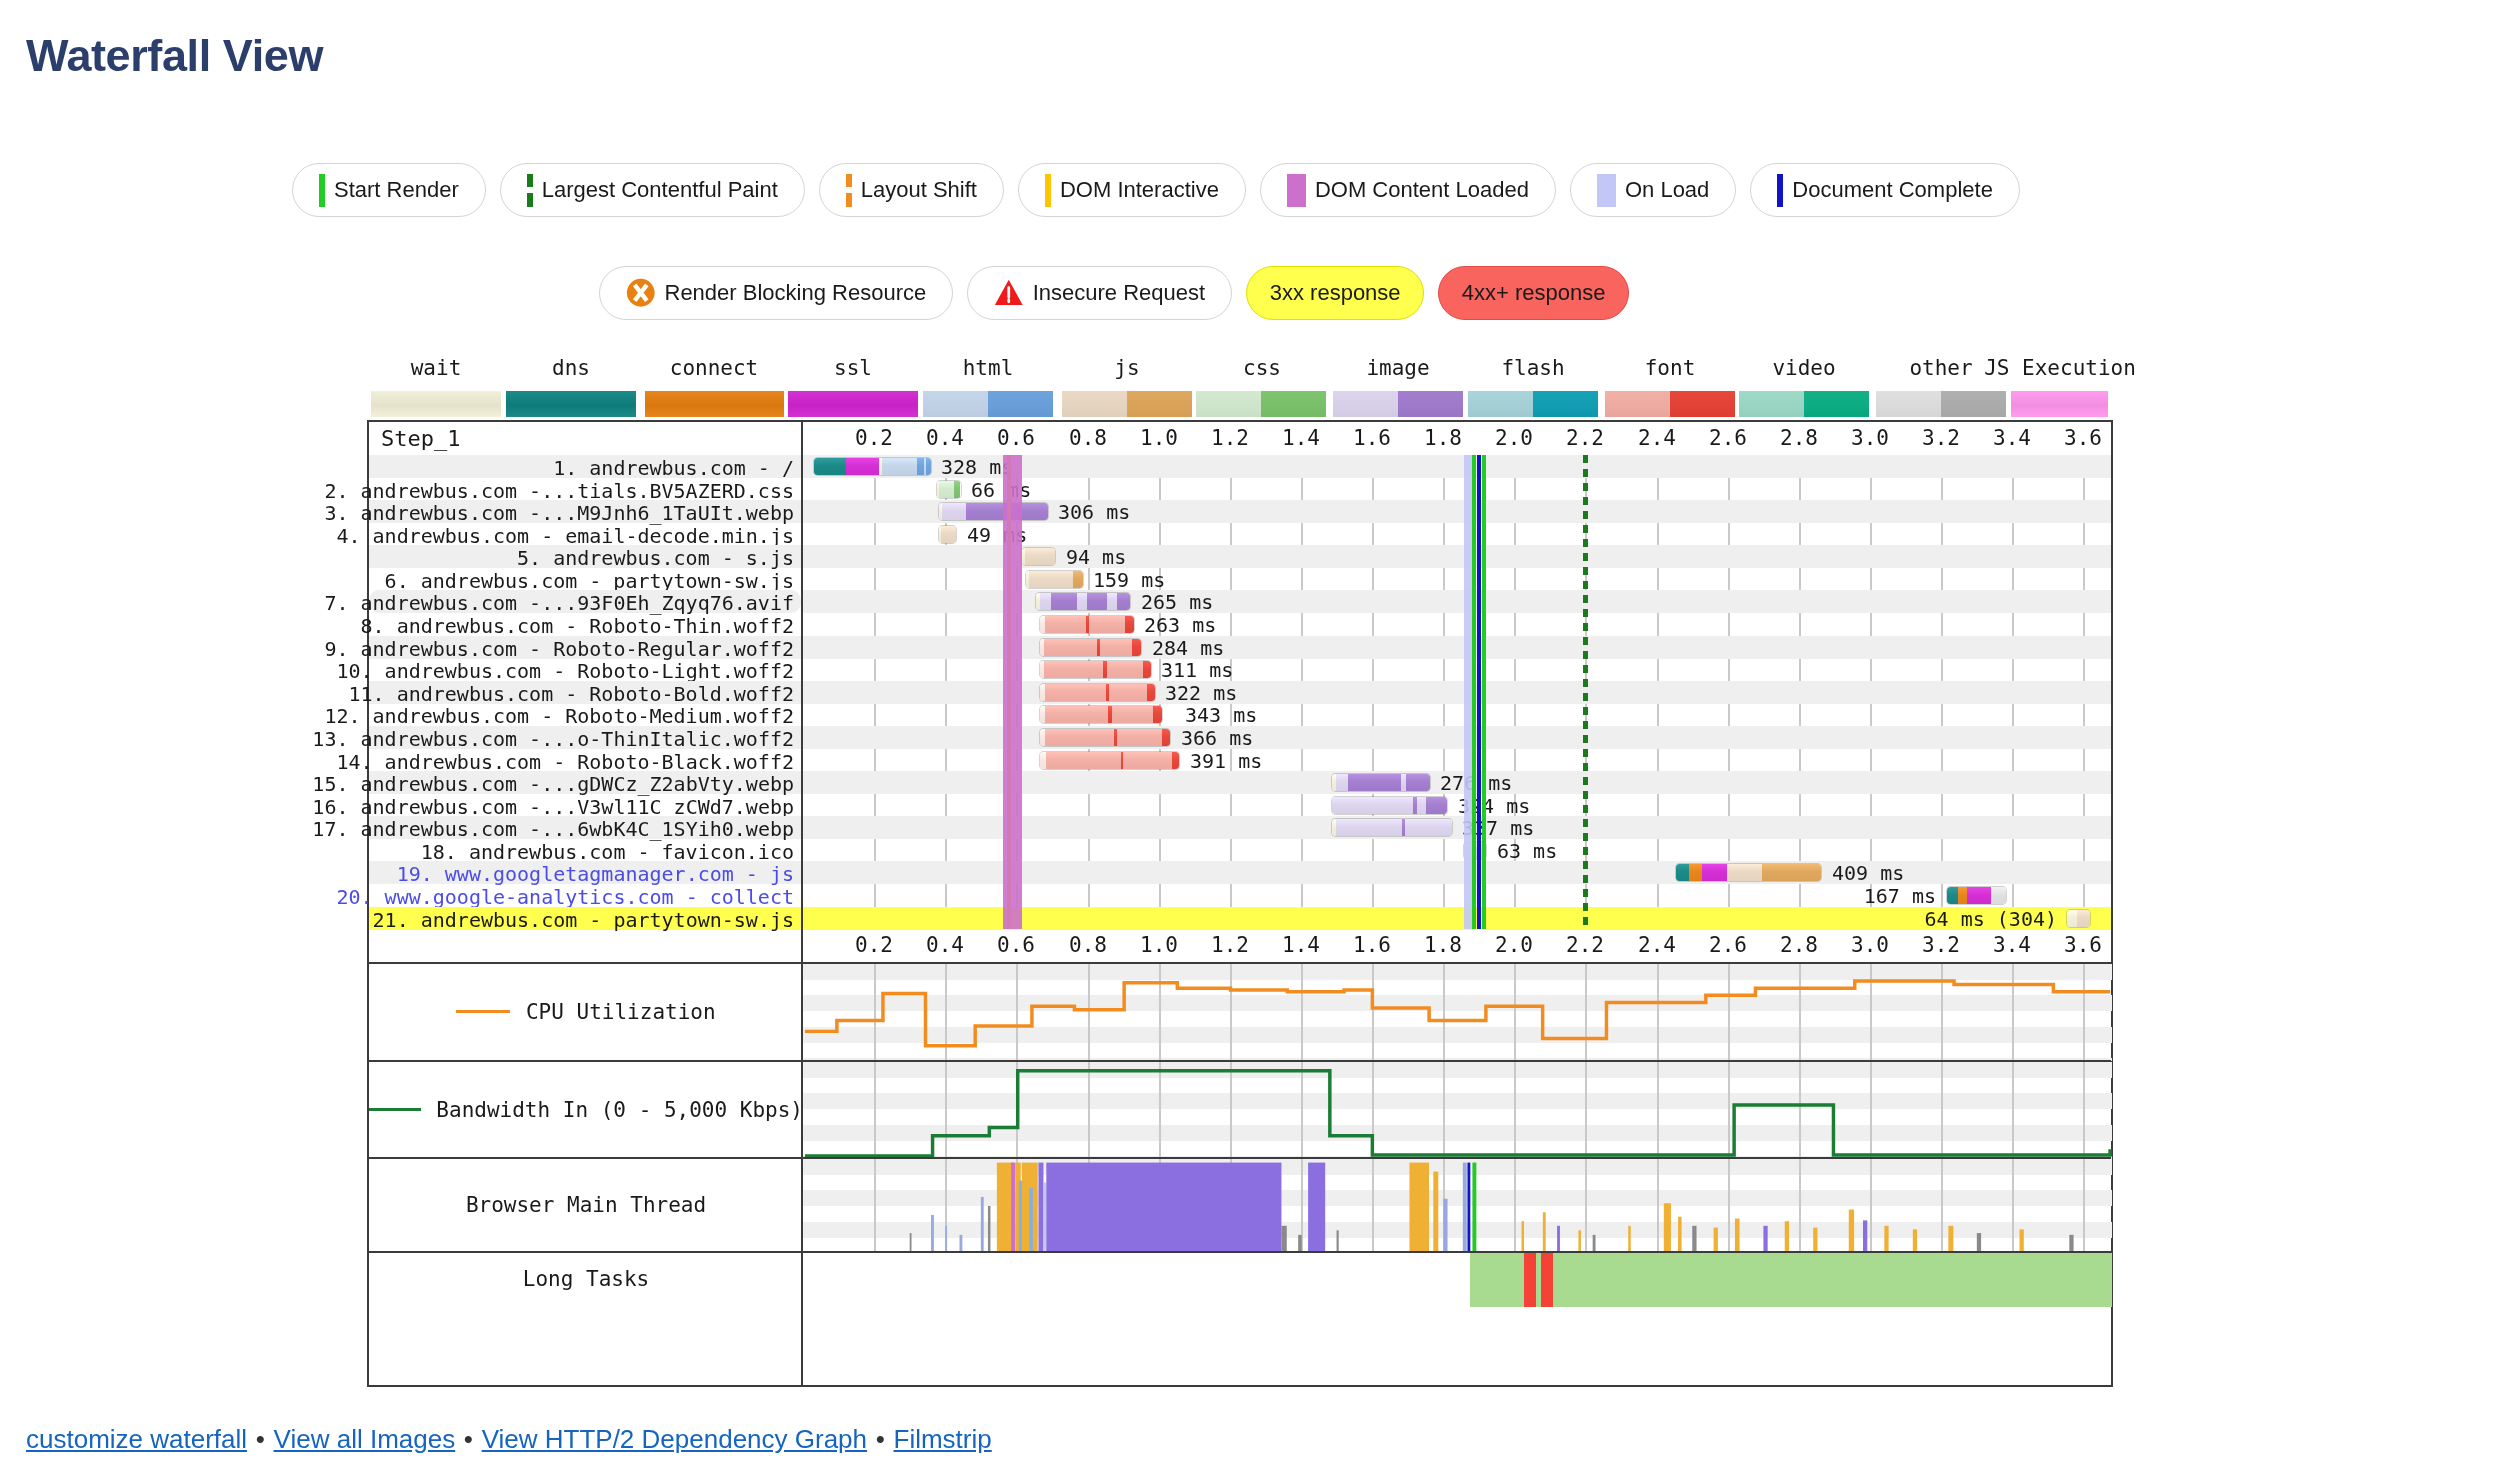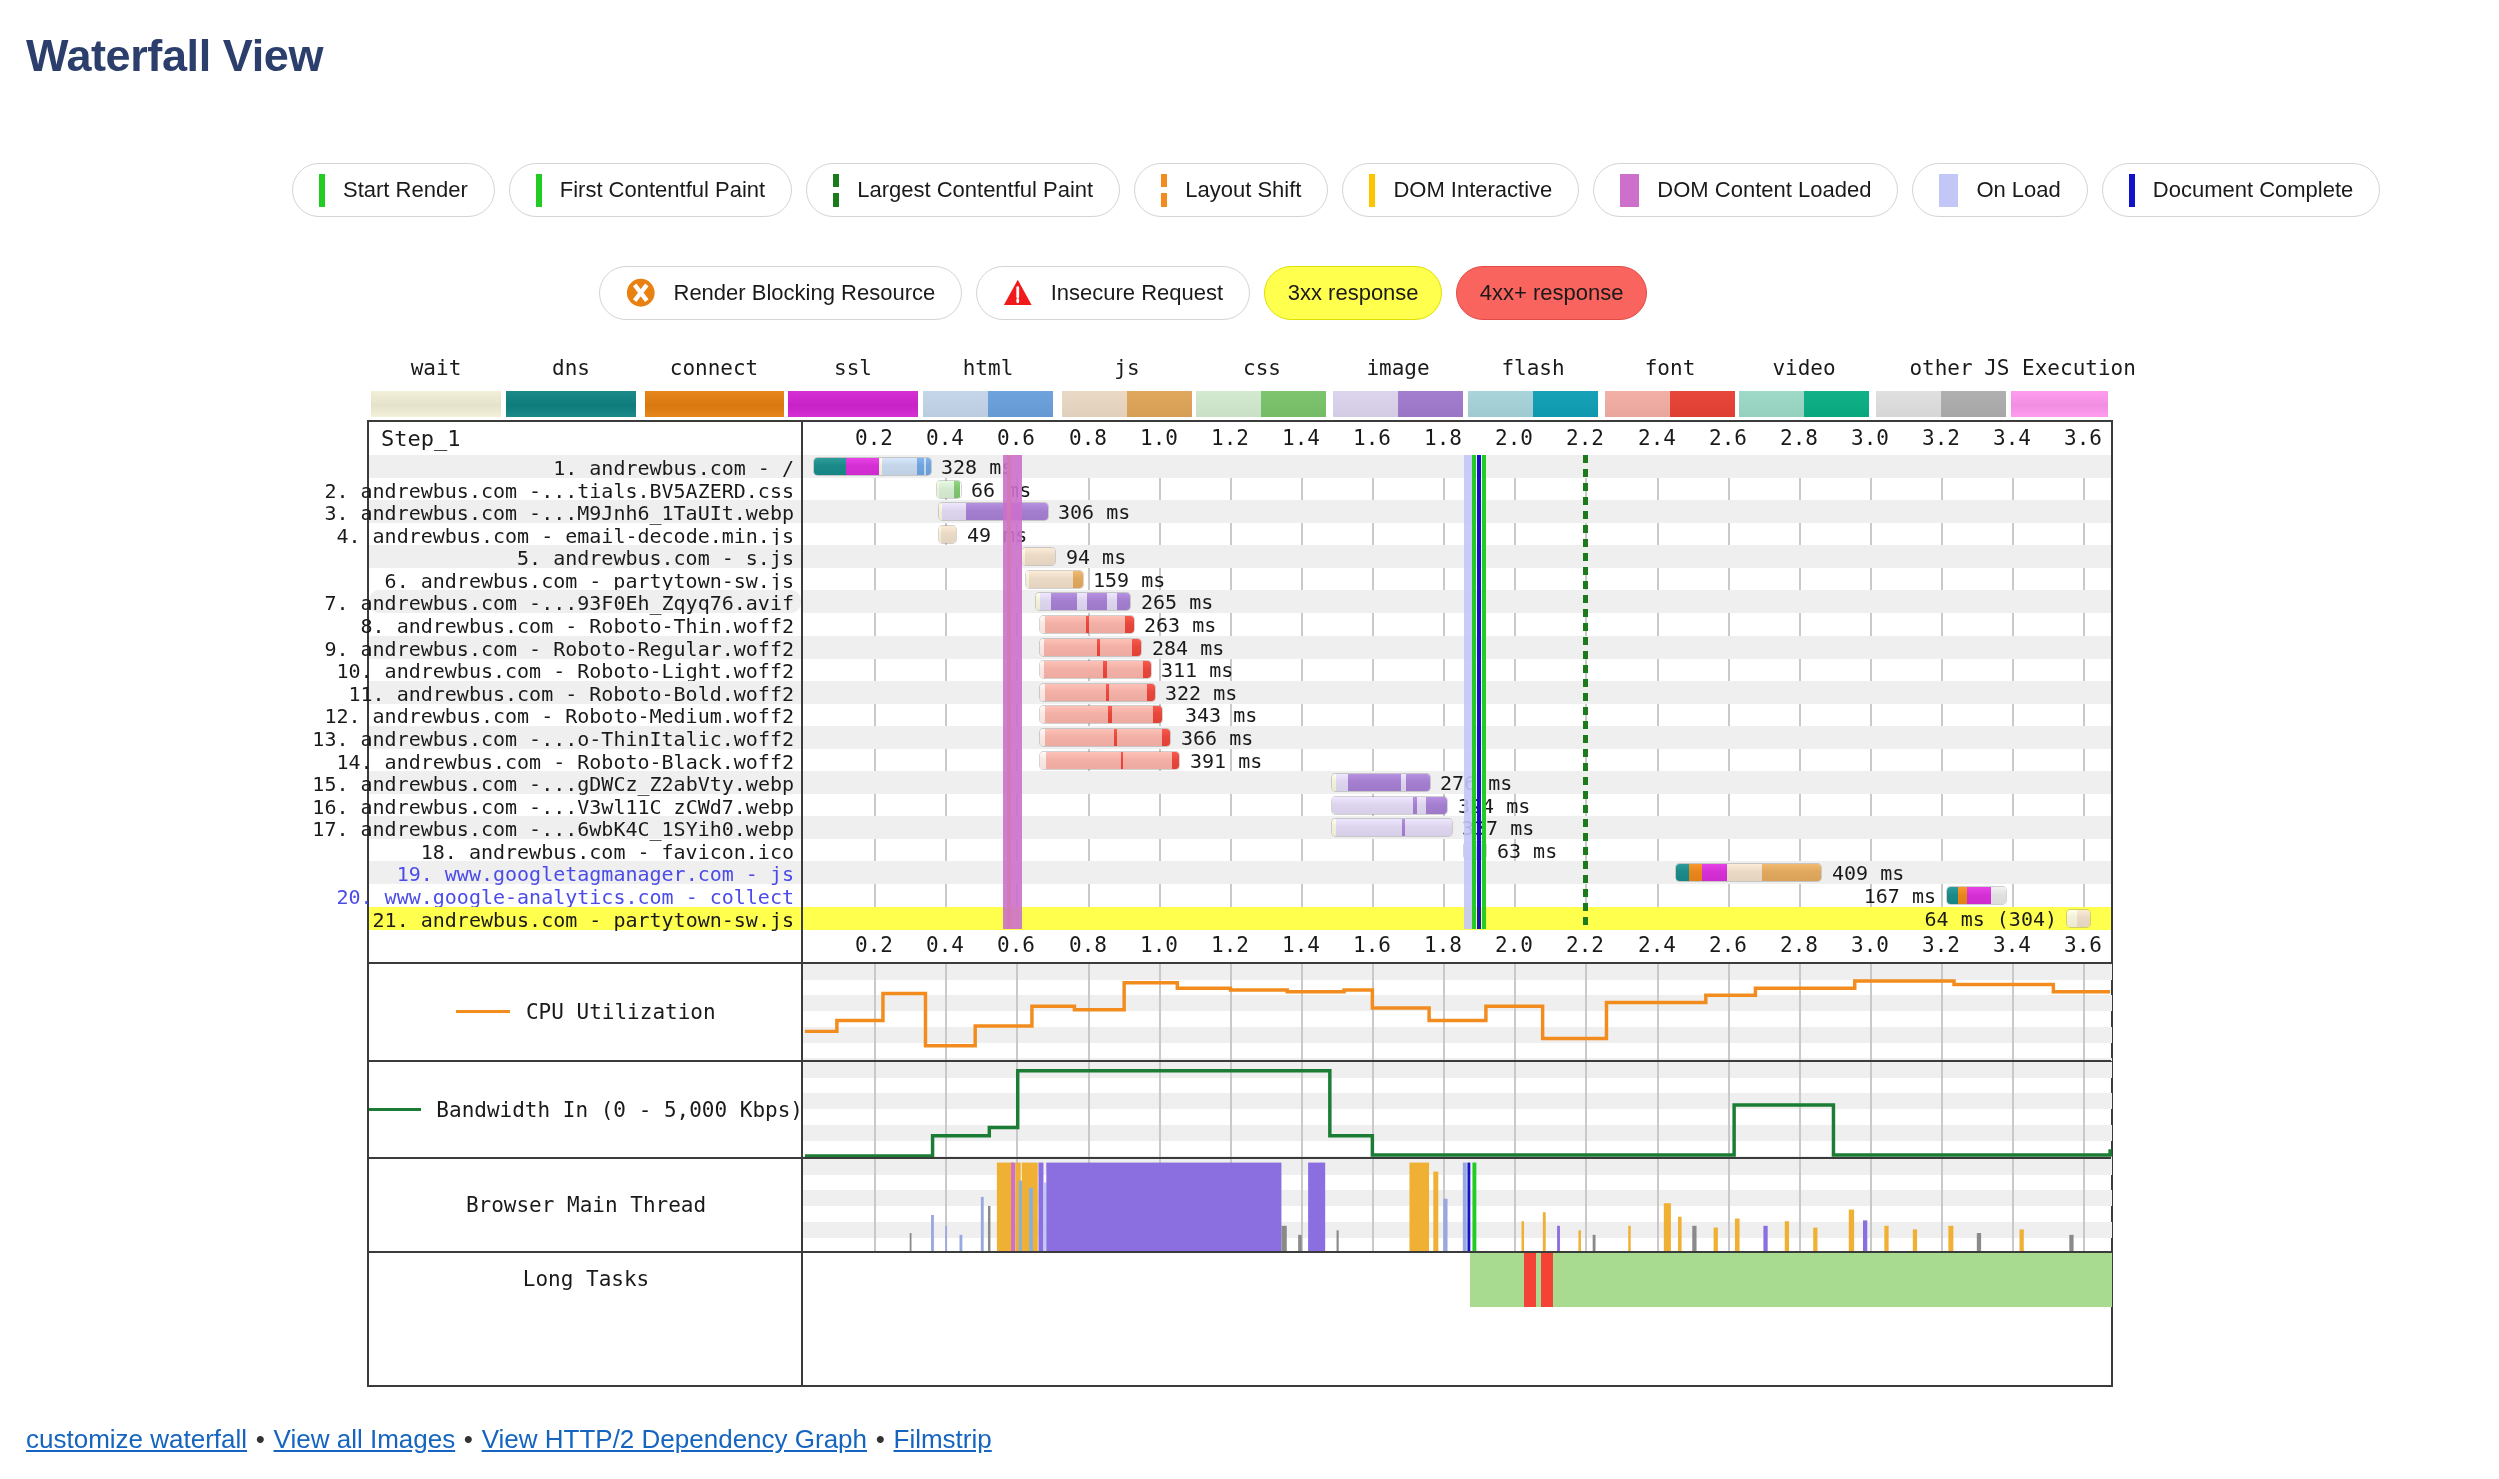--- a/index.html
+++ b/index.html
@@ -18,21 +18,21 @@
     font-size:45px; font-weight:bold; color:#2c3e6b;
     letter-spacing:-0.4px;
   }
 
   
   .legend-row { position:absolute; display:flex; align-items:center; }
   #legend-row-1 { left:292px; top:163px; gap:14px; }
   #legend-row-2 { left:599px; top:266px; gap:14px; }
 
   .pill {
-    display:flex; align-items:center; gap:18px;
+    display:flex; align-items:center; gap:9px;
     height:54px; padding:0 26px;
     border:1.7px solid #d4d4d4; border-radius:27px;
     background:#ffffff;
     font-size:22px; color:#1a1a1a;
     white-space:nowrap;
   }
   .pill.solid-yellow { background:#ffff4d; border-color:#e0e000; padding:0 22.6px; }
   .pill.solid-red { background:#f9645e; border-color:#e14b45; padding:0 22.6px; }
   .pill.linky { color:#3737e0; }
 
@@ -147,24 +147,20 @@
 </style>
 </head>
 <body>
 
 <div id="page-title">Waterfall View</div>
 
 <div class="legend-row" id="legend-row-1">
     <div class="pill">
       <span class="sw sw-bar" style="background:#22cc22"></span>
       <span>Start Render</span>
-    </div>
-    <div class="pill">
-      <span class="sw sw-bar" style="background:#22cc22"></span>
-      <span>First Contentful Paint</span>
     </div>
     <div class="pill">
       <span class="sw" style="width:6px;height:33px;background:linear-gradient(#1b7a1b 0 38%, transparent 38% 58%, #1b7a1b 58% 100%)"></span>
       <span>Largest Contentful Paint</span>
     </div>
     <div class="pill">
       <span class="sw" style="width:6px;height:33px;background:linear-gradient(#f28c1e 0 38%, transparent 38% 58%, #f28c1e 58% 100%)"></span>
       <span>Layout Shift</span>
     </div>
     <div class="pill">

